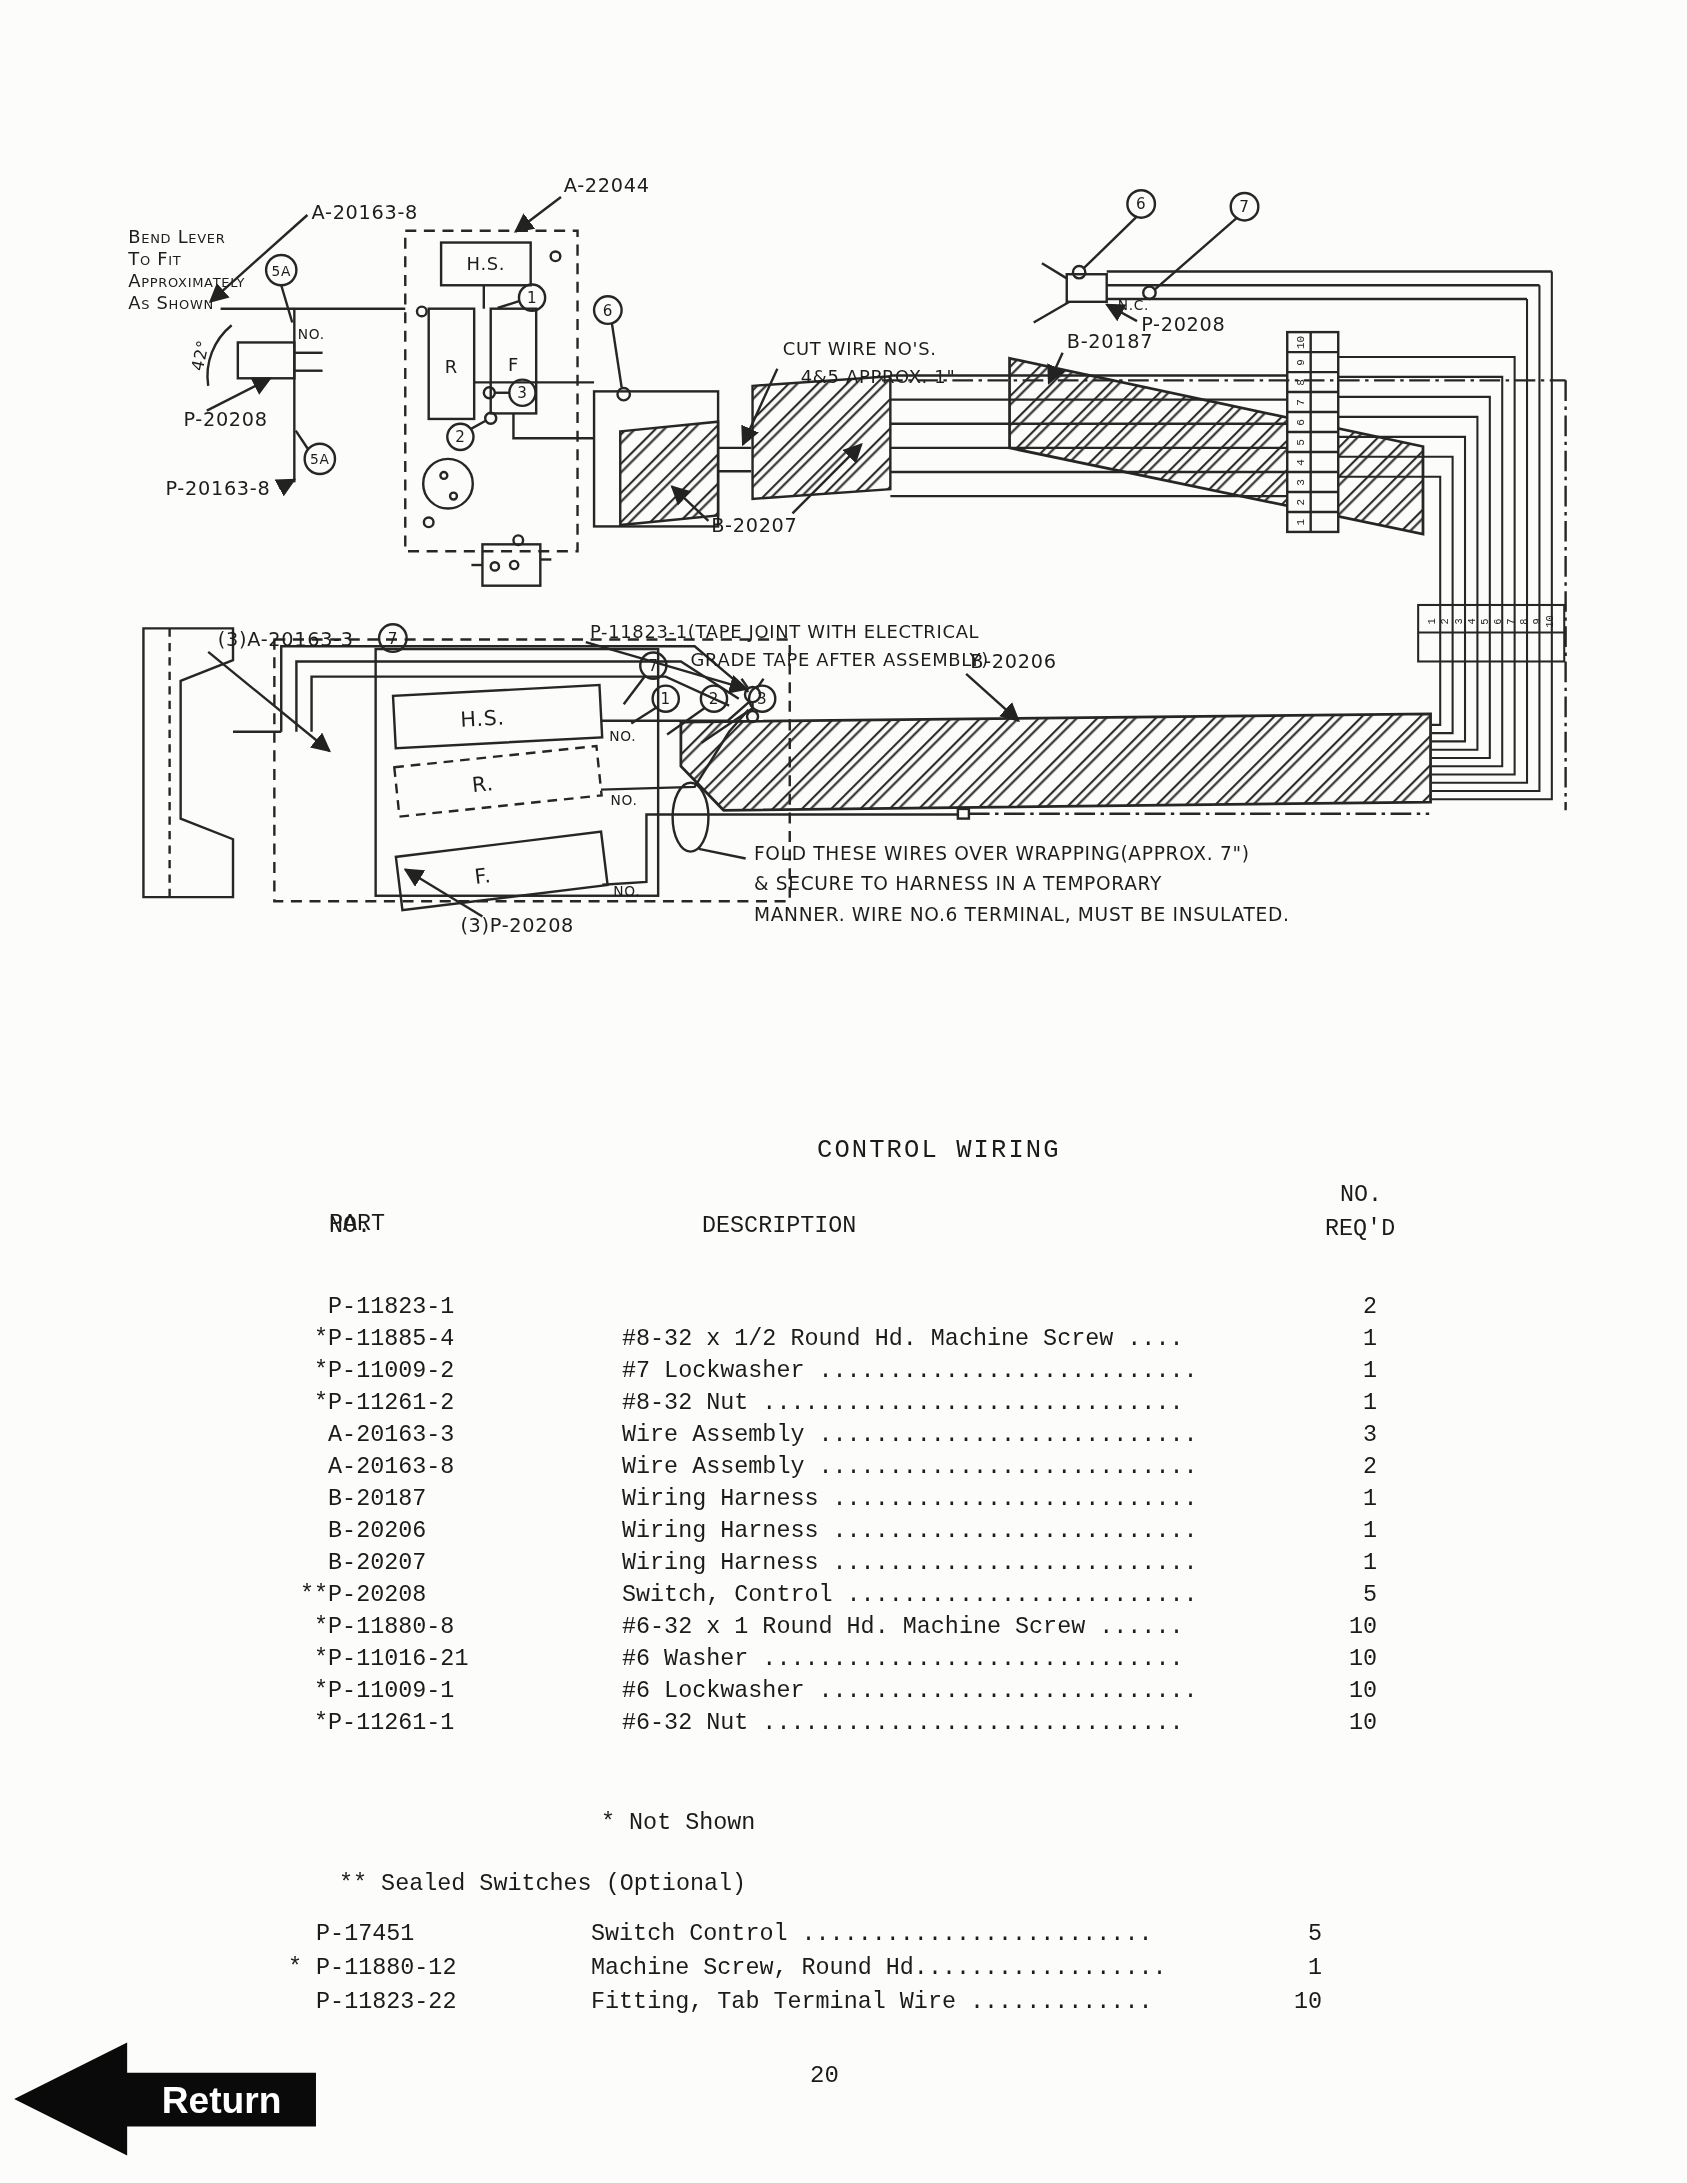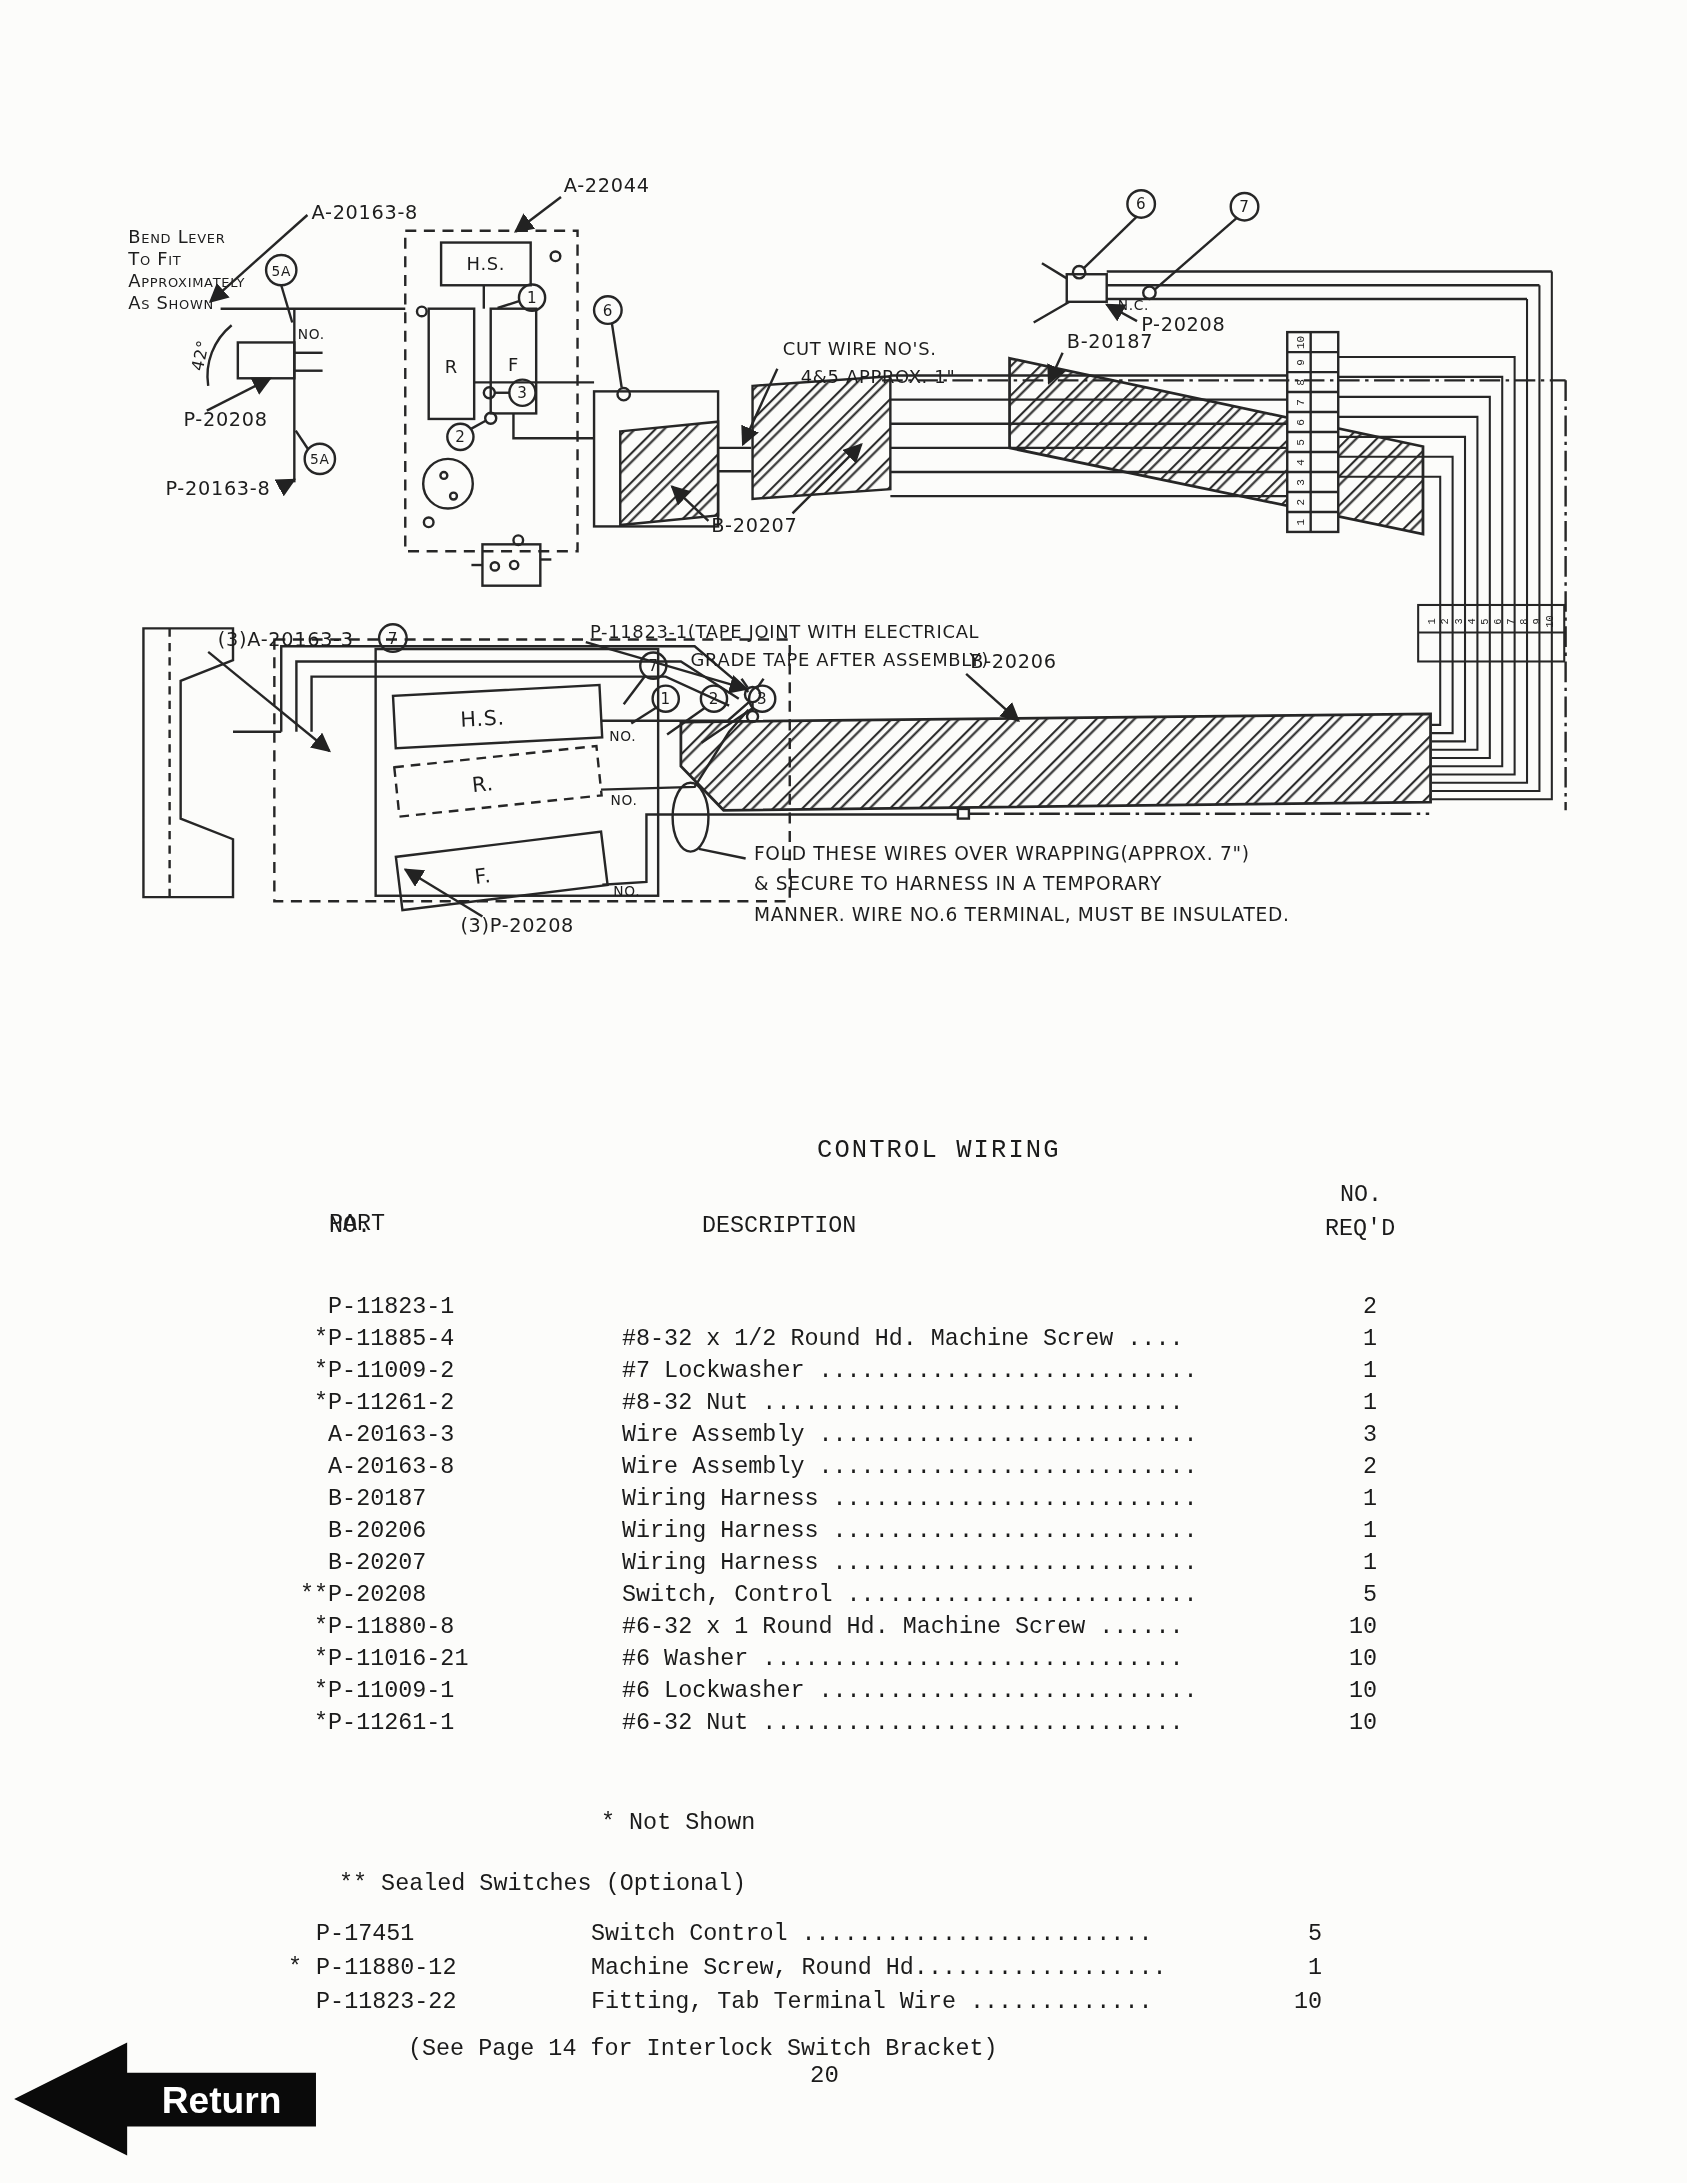--- a/index.html
+++ b/index.html
@@ -413,21 +413,20 @@
     <span class="qty">1</span>
   </div>
 
   <div class="prow">
     <span class="part">  P-11823-22</span>
     <span class="desc">Fitting, Tab Terminal Wire .............</span>
     <span class="qty">10</span>
   </div>
 </div>
 
-<span class="t" style="left:408px;top:2037px;">(See Page 14 for Interlock Switch Bracket)</span>
 
 <span class="t" style="left:810px;top:2063px;font-size:24px;">20</span>
 
 <svg class="return" width="317" height="138" viewBox="0 0 460 200">
   <polygon points="6,100 170,18 170,62 444,62 444,140 170,140 170,182" fill="#0a0a0a"></polygon>
   <text x="307" y="120" text-anchor="middle">Return</text>
 </svg>
 
 </div>
 

